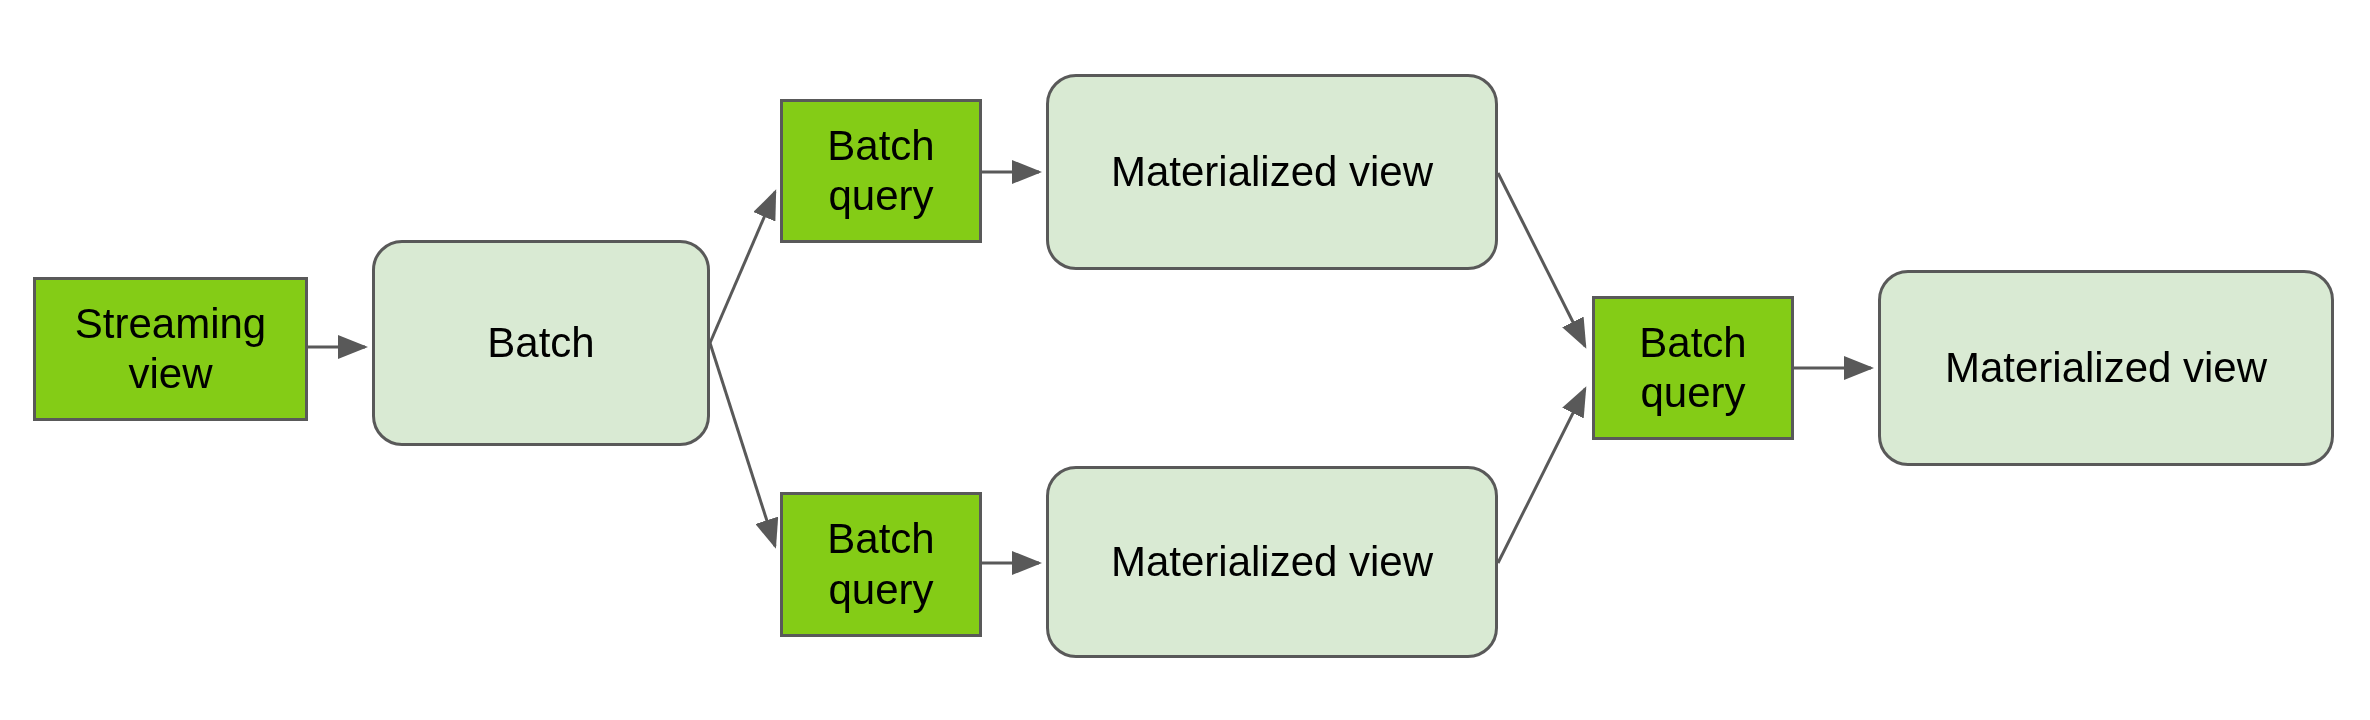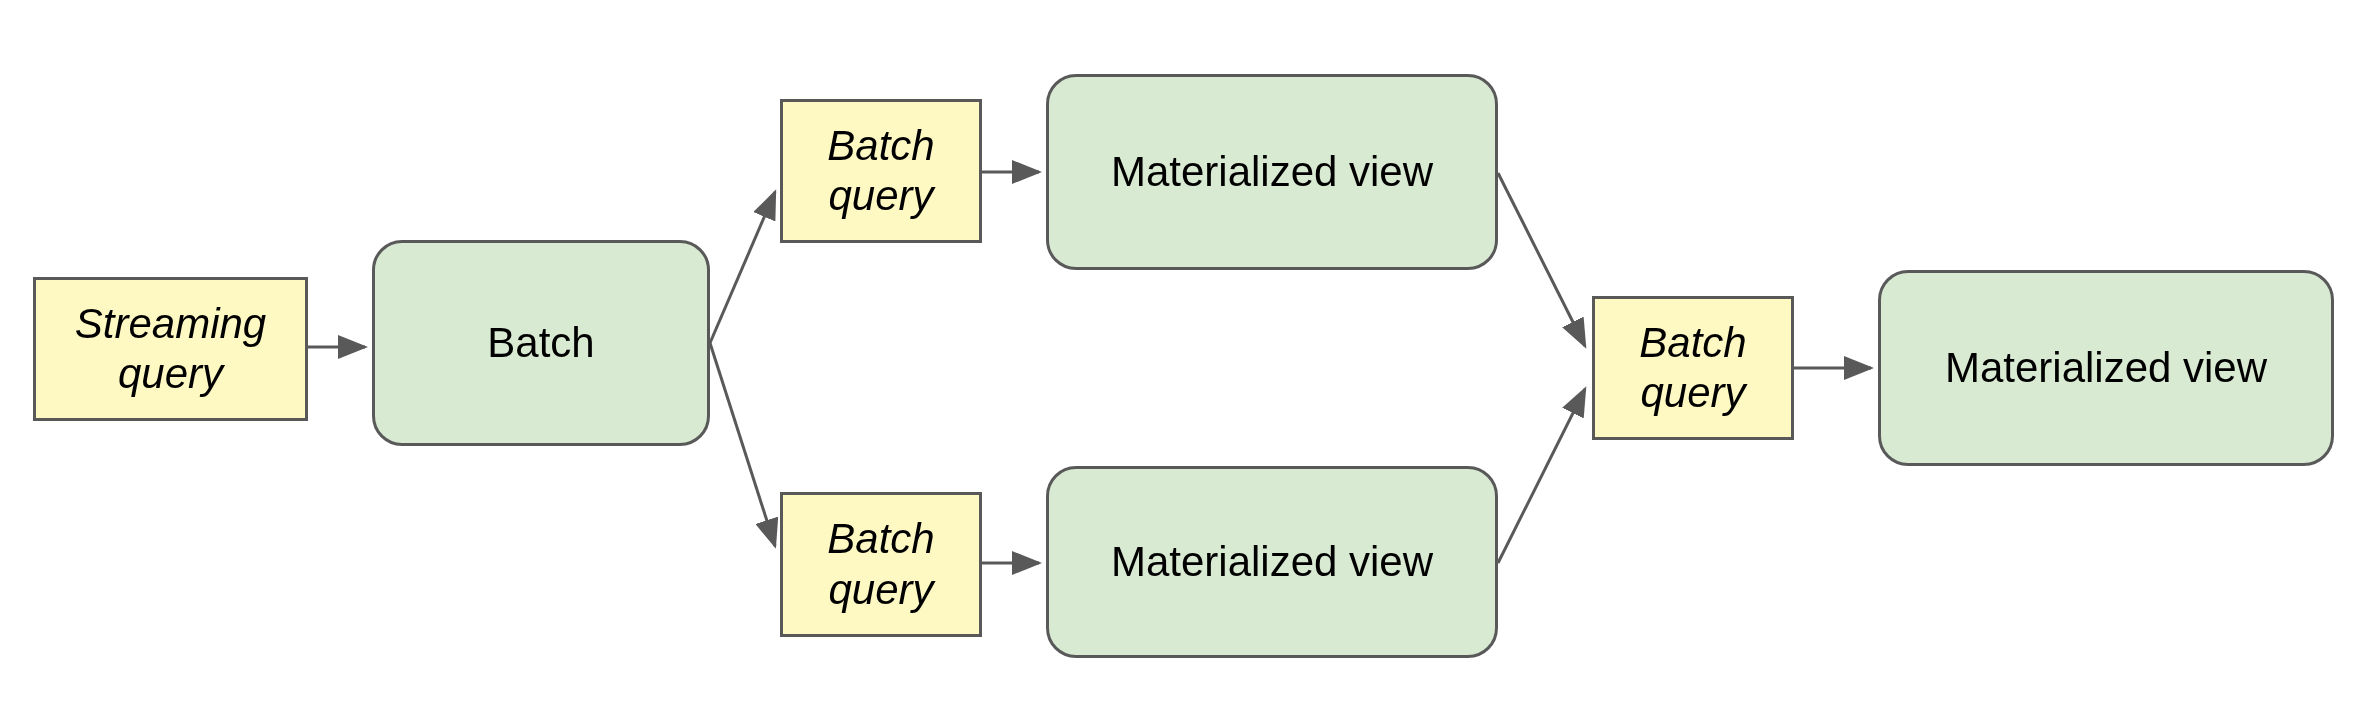--- a/index.html
+++ b/index.html
@@ -35,23 +35,22 @@
     align-items: center;
     justify-content: center;
     text-align: center;
     border: 3px solid #595959;
     color: #000000;
     font-size: 42px;
     line-height: 1.2;
     padding: 6px 10px;
   }
   .node-query {
-    background: #fef9c3;
+    background: #84cc16;
     border-radius: 0;
-    font-style: italic;
   }
   .node-table {
     background: #d9ead3;
     border-radius: 30px;
   }
   
   .pos-streaming     { left: 33px;   top: 277px; width: 275px; height: 144px; }
   .pos-table         { left: 372px;  top: 240px; width: 338px; height: 206px; }
   .pos-batch-top     { left: 780px;  top: 99px;  width: 202px; height: 144px; }
   .pos-mv-top        { left: 1046px; top: 74px;  width: 452px; height: 196px; }
@@ -75,21 +74,21 @@
     <line x1="710" y1="343" x2="775" y2="192" marker-end="url(#arrowhead)"></line>
     <line x1="710" y1="343" x2="775" y2="546" marker-end="url(#arrowhead)"></line>
     <line x1="982" y1="172" x2="1039" y2="172" marker-end="url(#arrowhead)"></line>
     <line x1="982" y1="563" x2="1039" y2="563" marker-end="url(#arrowhead)"></line>
     <line x1="1498" y1="173" x2="1585" y2="346" marker-end="url(#arrowhead)"></line>
     <line x1="1498" y1="563" x2="1585" y2="389" marker-end="url(#arrowhead)"></line>
     <line x1="1794" y1="368" x2="1871" y2="368" marker-end="url(#arrowhead)"></line>
   </svg>
 
   <div class="node node-query pos-streaming">
-    <span>Streaming query</span>
+    <span>Streaming view</span>
   </div>
 
   <div class="node node-table pos-table">
     <span>Batch</span>
   </div>
 
   <div class="node node-query pos-batch-top">
     <span>Batch query</span>
   </div>
 

